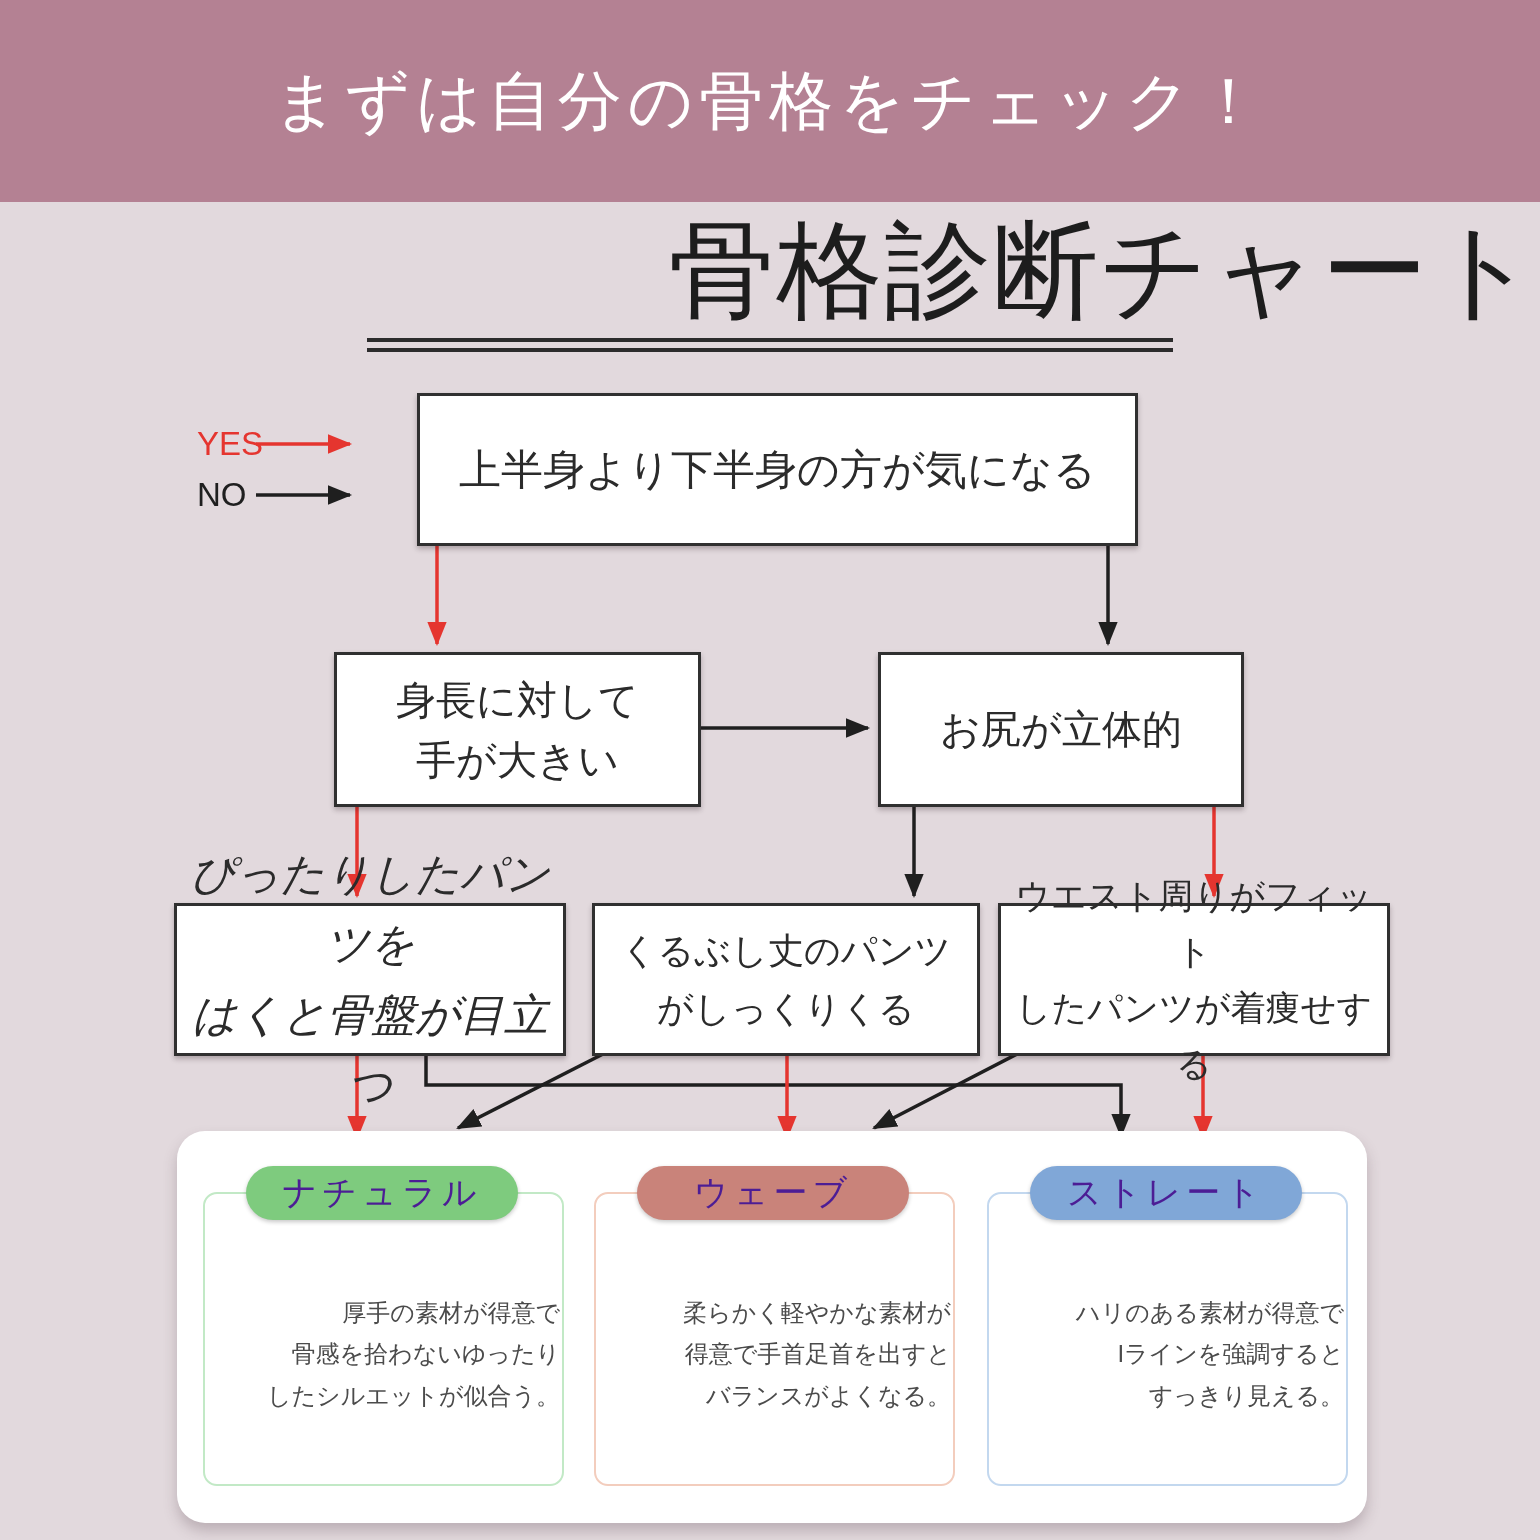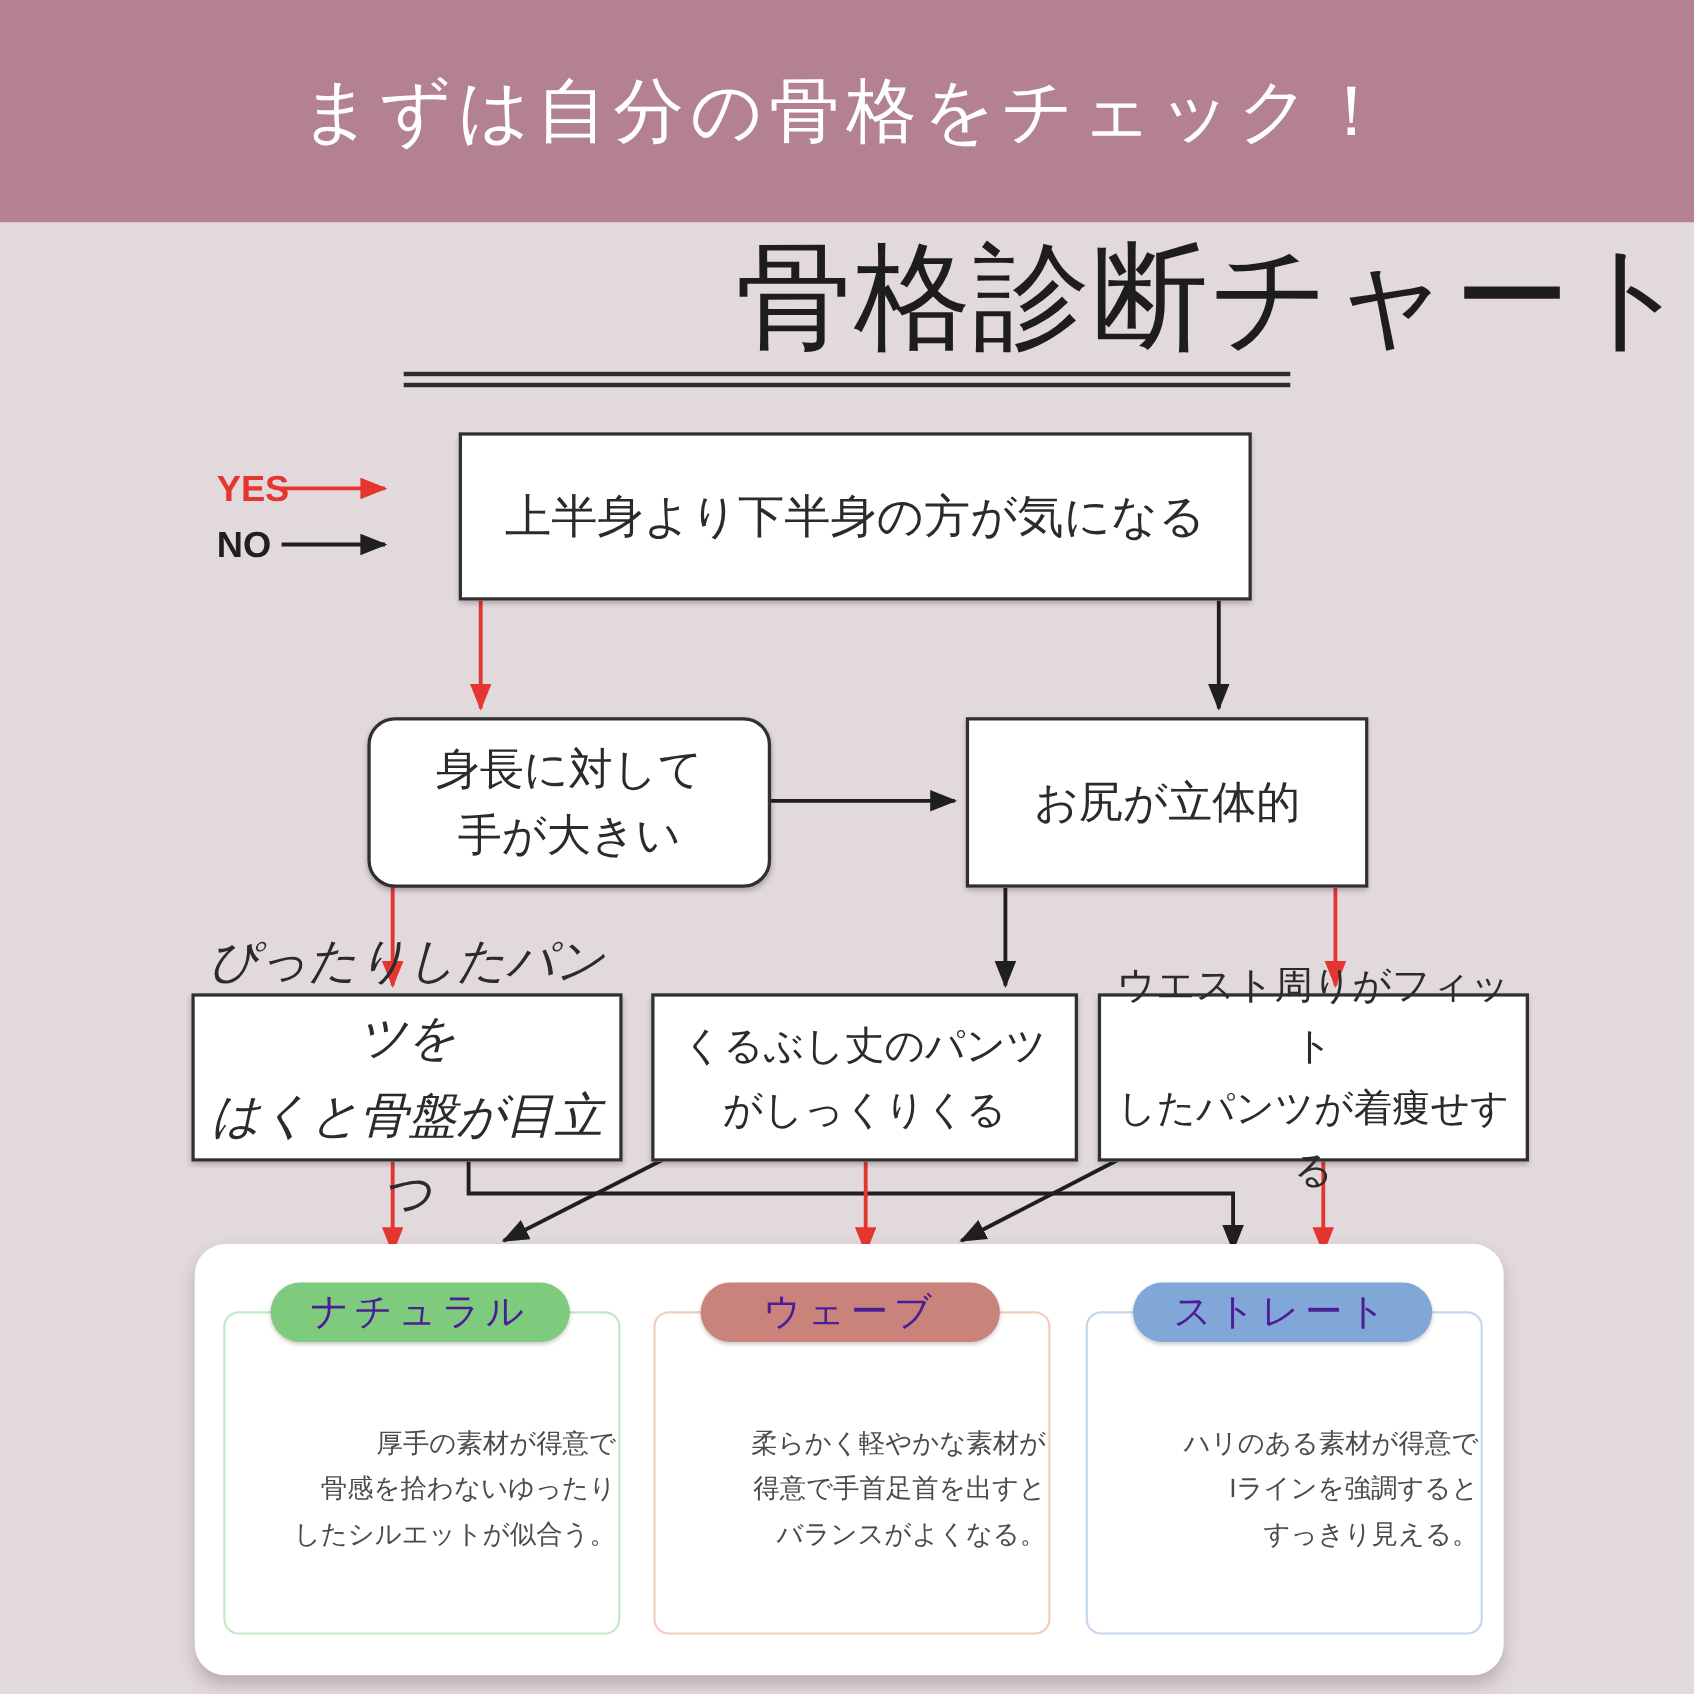--- a/index.html
+++ b/index.html
@@ -29,32 +29,32 @@
   }
   .heading-title{
     font-size:106px;font-weight:200;color:#1d1d1d;letter-spacing:2px;
     line-height:1.1;
   }
   .heading-underline{
     position:absolute;left:367px;top:338px;width:806px;height:6px;
     border-top:4px solid #2c2c2c;border-bottom:4px solid #2c2c2c;
   }
   
-  .legend-label{position:absolute;font-size:33px;font-weight:700;line-height:40px;}
+  .legend-label{position:absolute;font-size:33px;font-weight:400;line-height:40px;}
   .legend-yes{left:197px;top:424px;color:#e5352f;}
   .legend-no{left:197px;top:475px;color:#1f1f1f;}
   
   .node{
     position:absolute;background:#ffffff;border:3px solid #303030;
     box-shadow:0 3px 5px rgba(40,20,30,0.28);
     display:flex;flex-direction:column;align-items:center;justify-content:center;
     text-align:center;color:#2b2b2b;
   }
   .node-q1{left:417px;top:393px;width:715px;height:147px;font-size:42px;}
-  .node-q2{left:334px;top:652px;width:361px;height:149px;font-size:40px;line-height:1.5;border-radius:25px;}
+  .node-q2{left:334px;top:652px;width:361px;height:149px;font-size:40px;line-height:1.5;}
   .node-q3{left:878px;top:652px;width:360px;height:149px;font-size:40px;}
   .node-q4{left:174px;top:903px;width:386px;height:147px;font-size:44px;line-height:1.6;font-style:italic;}
   .node-q5{left:592px;top:903px;width:382px;height:147px;font-size:36px;line-height:1.6;}
   .node-q6{left:998px;top:903px;width:386px;height:147px;font-size:35px;line-height:1.6;}
   
   .results-panel{
     position:absolute;left:177px;top:1131px;width:1190px;height:392px;
     background:#ffffff;border-radius:28px;
     box-shadow:0 8px 14px rgba(90,70,80,0.28);
   }

